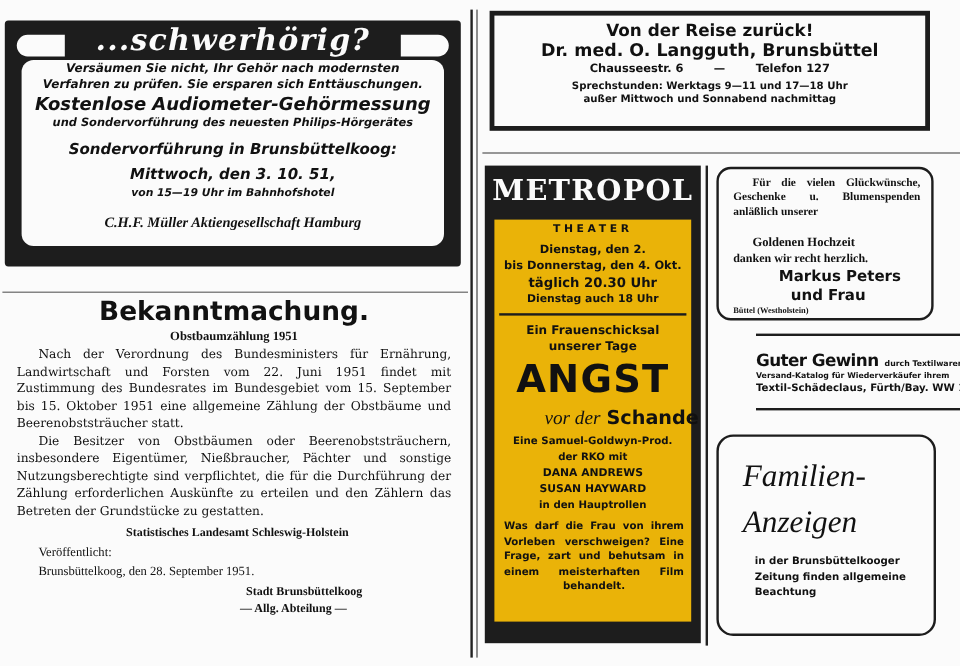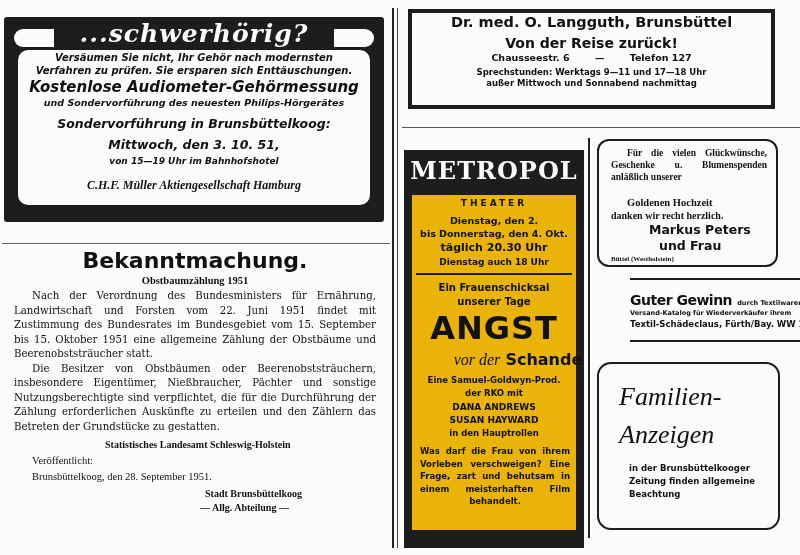--- a/index.html
+++ b/index.html
@@ -25,21 +25,21 @@
   
   #hr1 { left:2px; top:243px; width:388px; height:1px; background:#666; }
   #notice { left:0; top:245px; width:390px; }
   #notice .body p { margin:0; text-indent:18px; text-align:justify; font-family:"DejaVu Serif", serif; font-size:10.2px; line-height:14.5px; }
 
   
   #ad2 { left:408px; top:9px; width:367px; height:100px; border:4px solid #1d1d1d; box-sizing:border-box; background:#fbfbfb; }
   #hr2 { left:402px; top:127px; width:398px; height:1px; background:#555; }
 
   
-  #ad3 { left:404px; top:138px; width:180px; height:398px; background:#1d1d1d;margin-top:12px; }
+  #ad3 { left:404px; top:138px; width:180px; height:398px; background:#1d1d1d; }
   #ad3 .inner { position:absolute; left:8px; top:45px; width:164px; height:335px; background:#eab308; }
   #ad3 .title { position:absolute; left:0; top:6px; width:180px; text-align:center; color:#fbfbfb; font-family:"DejaVu Serif", serif; font-weight:bold; font-size:24px; letter-spacing:1px; }
   #ad3 .inner .l { position:absolute; left:0; width:164px; text-align:center; }
   #vrule3 { left:588px; top:138px; width:2px; height:400px; background:#222; }
 
   
   #ad4 { left:597px; top:139px; width:181px; height:128px; border:2px solid #1d1d1d; border-radius:12px; box-sizing:border-box; }
   
   #ad5 { left:628px; top:278px; width:190px; height:72px; }
   
@@ -76,22 +76,22 @@
     <p>Die Besitzer von Obstbäumen oder Beerenobststräuchern, insbesondere Eigentümer, Nießbraucher, Pächter und sonstige Nutzungsberechtigte sind verpflichtet, die für die Durchführung der Zählung erforderlichen Auskünfte zu erteilen und den Zählern das Betreten der Grundstücke zu gestatten.</p>
   </div>
   <div class="bold serif" style="font-size:10px;margin:5px 0 0 105px;">Statistisches Landesamt Schleswig-Holstein</div>
   <div class="serif" style="font-size:10.5px;margin:5px 0 0 32px;">Veröffentlicht:</div>
   <div class="serif" style="font-size:10.5px;margin:5px 0 0 32px;">Brunsbüttelkoog, den 28. September 1951.</div>
   <div class="bold serif" style="font-size:10px;margin:6px 0 0 205px;">Stadt Brunsbüttelkoog</div>
   <div class="bold serif" style="font-size:10px;margin:3px 0 0 200px;">— Allg. Abteilung —</div>
 </div>
 
 <div id="ad2" class="abs c">
+  <div class="bold" style="font-size:14px;margin-top:5px;">Von der Reise zurück!</div>
   <div class="bold" style="font-size:14.5px;margin-top:1px;">Dr. med. O. Langguth, Brunsbüttel</div>
-  <div class="bold" style="font-size:14px;margin-top:5px;">Von der Reise zurück!</div>
   <div style="font-size:9.5px;font-weight:bold;margin-top:1px;">
     <span>Chausseestr. 6</span>
     <span style="margin:0 22px;">—</span>
     <span>Telefon 127</span>
   </div>
   <div style="font-size:8.5px;font-weight:bold;margin-top:4px;">Sprechstunden: Werktags 9—11 und 17—18 Uhr</div>
   <div style="font-size:8.5px;font-weight:bold;margin-top:1px;">außer Mittwoch und Sonnabend nachmittag</div>
 </div>
 
 <div id="hr2" class="abs"></div>

